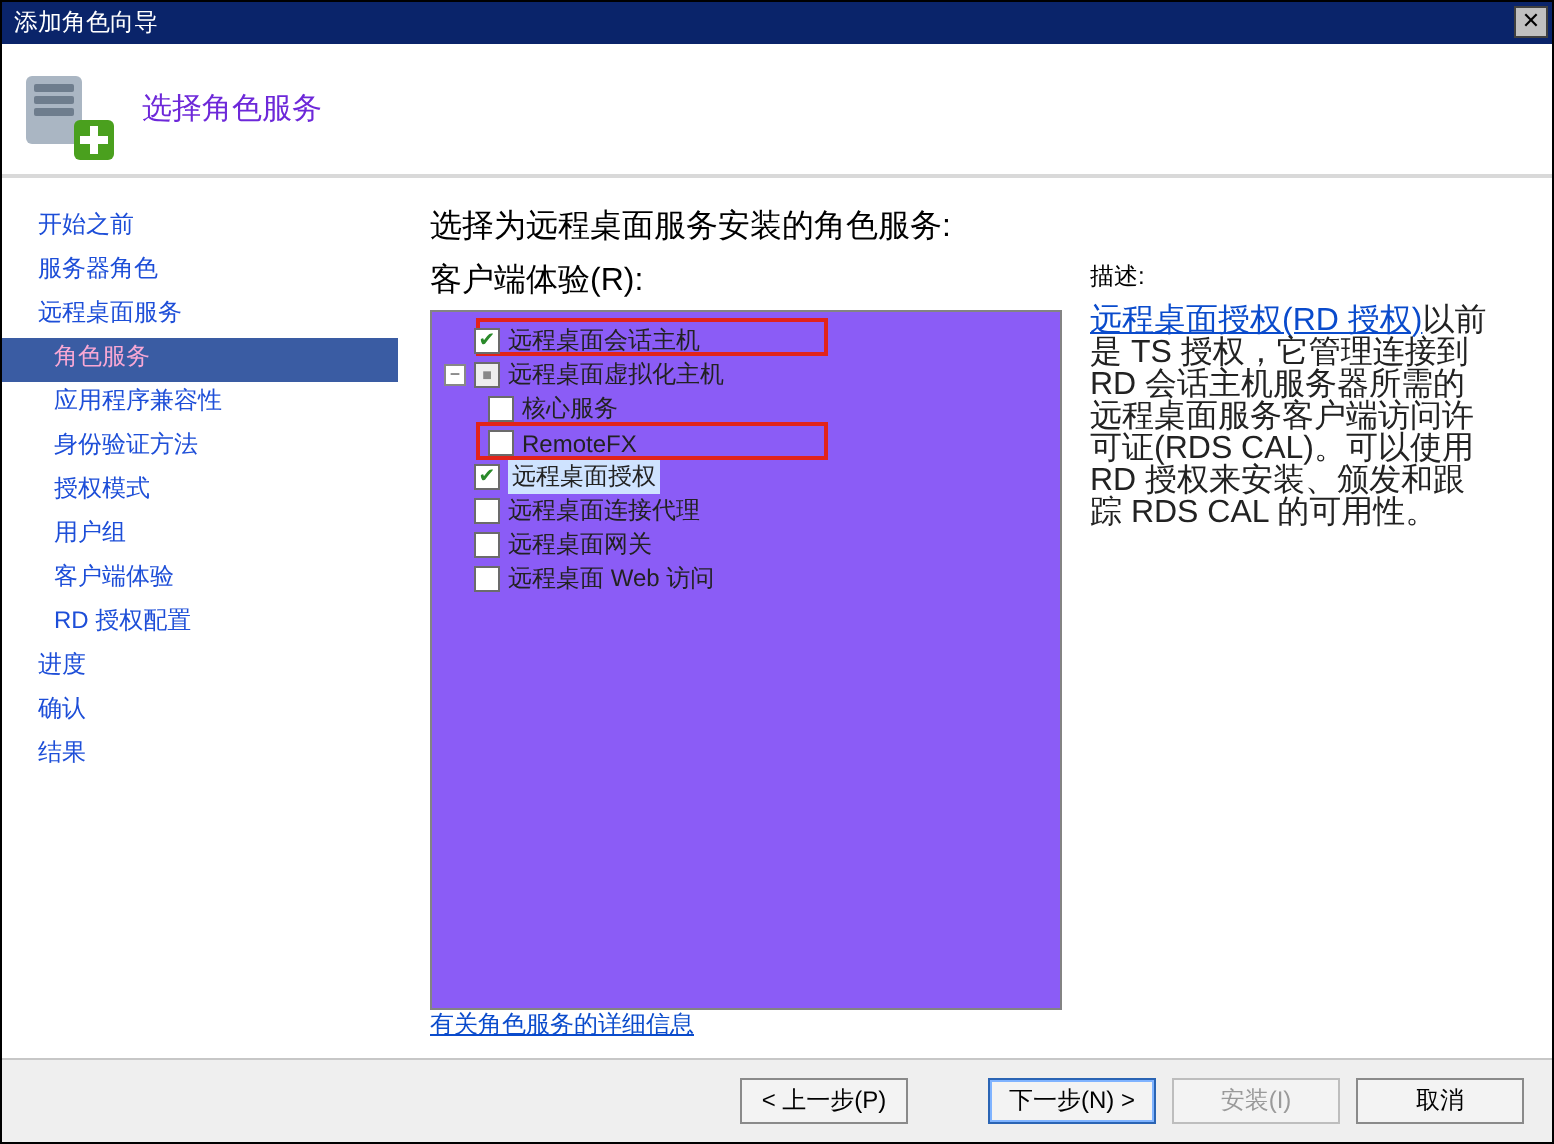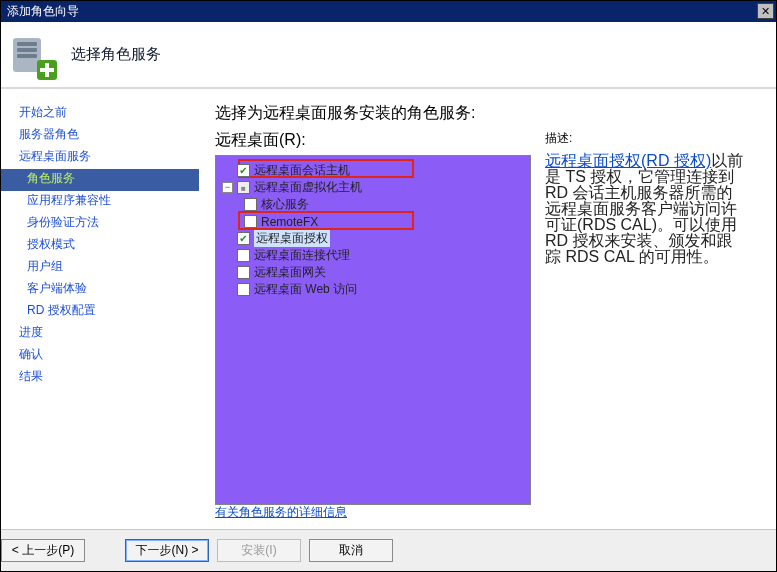--- a/index.html
+++ b/index.html
@@ -8,25 +8,25 @@
   .titlebar { height:21px; background:linear-gradient(#0a246a,#0a246a); color:#fff; font-size:12px; line-height:21px; padding-left:6px; position:relative; }
   .close-btn { position:absolute; right:2px; top:2px; width:17px; height:16px; background:#c0c0c0; border:1px solid #404040; color:#000; font-size:11px; line-height:14px; text-align:center; font-family:Arial; cursor:default; }
   .header { height:67px; background:#fff; display:flex; align-items:center; padding-left:10px; border-bottom:2px solid #d9d9d9; }
   .header-icon { width:42px; height:42px; margin-right:18px; position:relative; }
   .server-body { position:absolute; top:4px; left:2px; width:28px; height:34px; background:#aab6c3; border-radius:3px; }
   .server-body:before { content:""; position:absolute; top:4px; left:4px; width:20px; height:4px; background:#6e7d8d; border-radius:1px; box-shadow:0 6px 0 #6e7d8d, 0 12px 0 #6e7d8d; }
   .plus-badge { position:absolute; right:-4px; bottom:-4px; width:20px; height:20px; background:#4aa01e; border-radius:3px; }
   .plus-badge:before, .plus-badge:after { content:""; position:absolute; background:#fff; }
   .plus-badge:before { left:8px; top:3px; width:4px; height:14px; }
   .plus-badge:after  { left:3px; top:8px; width:14px; height:4px; }
-  .header-title { font-size:15px; color:#0f172a; }
+  .header-title { font-size:15px; color:#6d28d9; }
   .body { position:absolute; top:90px; bottom:42px; left:0; right:0; display:flex; }
   .nav { width:198px; background:#fff; padding-top:12px; }
   .nav-item { font-size:12px; color:#1d4ed8; padding:4px 0 4px:18px; padding-left:18px; height:22px; line-height:18px; cursor:default; }
-  .nav-item.selected { background:#3a5ca3; color:#bef264; padding-left:26px; }
+  .nav-item.selected { background:#3a5ca3; color:#f9a8d4; padding-left:26px; }
   .nav-item.sub { padding-left:26px; }
   .content { flex:1; position:relative; padding:12px 8px 0 16px; }
   .desc-line { font-size:16px; color:#000000; margin-bottom:4px; }
   .panels { display:flex; margin-top:6px; }
   .tree-panel { width:316px; height:350px; border:1px solid #838383; padding:6px 0 16px 0; overflow:hidden; background:#8b5cf6; }
   .tree-row { display:flex; align-items:center; height:17px; font-size:12px; color:#222; position:relative; }
   .toggle { width:11px; height:11px; border:1px solid #888; font-size:9px; line-height:9px; text-align:center; margin-right:4px; color:#555; background:#fff; }
   .chk { width:13px; height:13px; border:1px solid #6b6b6b; margin-right:4px; background:#fff; text-align:center; font-size:10px; line-height:11px; color:#2a8a2a; }
   .chk.checked:before { content:"✔"; }
   .chk.mixed { background:#eee; }
@@ -36,21 +36,21 @@
   .indent0 { padding-left:6px; }
   .indent1 { padding-left:28px; }
   .red-box { position:absolute; border:2px solid #e2231a; pointer-events:none; }
   .rb1 { left:22px; top:3px; width:176px; height:19px; }
   .rb2 { left:22px; top:55px; width:176px; height:19px; }
   .desc-panel { margin-left:14px; width:200px; }
   .desc-title { font-size:12px; margin-bottom:6px; }
   .desc-body { font-size:16px; color:#222; line-height:16px; }
   .desc-body a { color:#0a4bcc; text-decoration:underline; }
   .bottom-link { position:absolute; left:16px; bottom:8px; font-size:12px; color:#0a4bcc; text-decoration:underline; }
-  .footer { position:absolute; left:0; right:0; bottom:0; height:42px; border-top:1px solid #c7c7c7; background:#efefef; display:flex; align-items:center; padding-right:14px; gap:8px; }
+  .footer { position:absolute; left:0; right:0; bottom:0; height:42px; border-top:1px solid #c7c7c7; background:#efefef; display:flex; justify-content:flex-end; align-items:center; padding-right:14px; gap:8px; }
   .btn { min-width:84px; height:23px; font-size:12px; background:#f3f3f3; border:1px solid #8a8a8a; cursor:default; padding:0 8px; }
   .btn.default { border:1px solid #2a64b4; box-shadow:inset 0 0 0 1px #7fb3ff;margin-left:32px; }
   .btn:disabled { color:#9a9a9a; border-color:#bdbdbd; }
 </style>
 </head>
 <body>
 
 <div class="window">
 
   <div class="titlebar">
@@ -81,21 +81,21 @@
         <div class="nav-item">进度</div>
         <div class="nav-item">确认</div>
         <div class="nav-item">结果</div>
       </div>
 
     <div class="content">
       <div class="desc-line">选择为远程桌面服务安装的角色服务:</div>
 
       <div class="panels">
         <div>
-          <div class="desc-line">远程桌面(R):</div>
+          <div class="desc-line">客户端体验(R):</div>
           <div class="tree-panel" id="tree" style="position:relative;">
             <div class="red-box rb1"></div>
             <div class="red-box rb2"></div>
           <div class="tree-row indent0">
                 <div style="width: 15px;"></div>
                 <div class="chk checked"></div>
                 <span class="tree-label">远程桌面会话主机</span>
               </div>
               <div class="tree-row indent0">
                 <div class="toggle">−</div>

